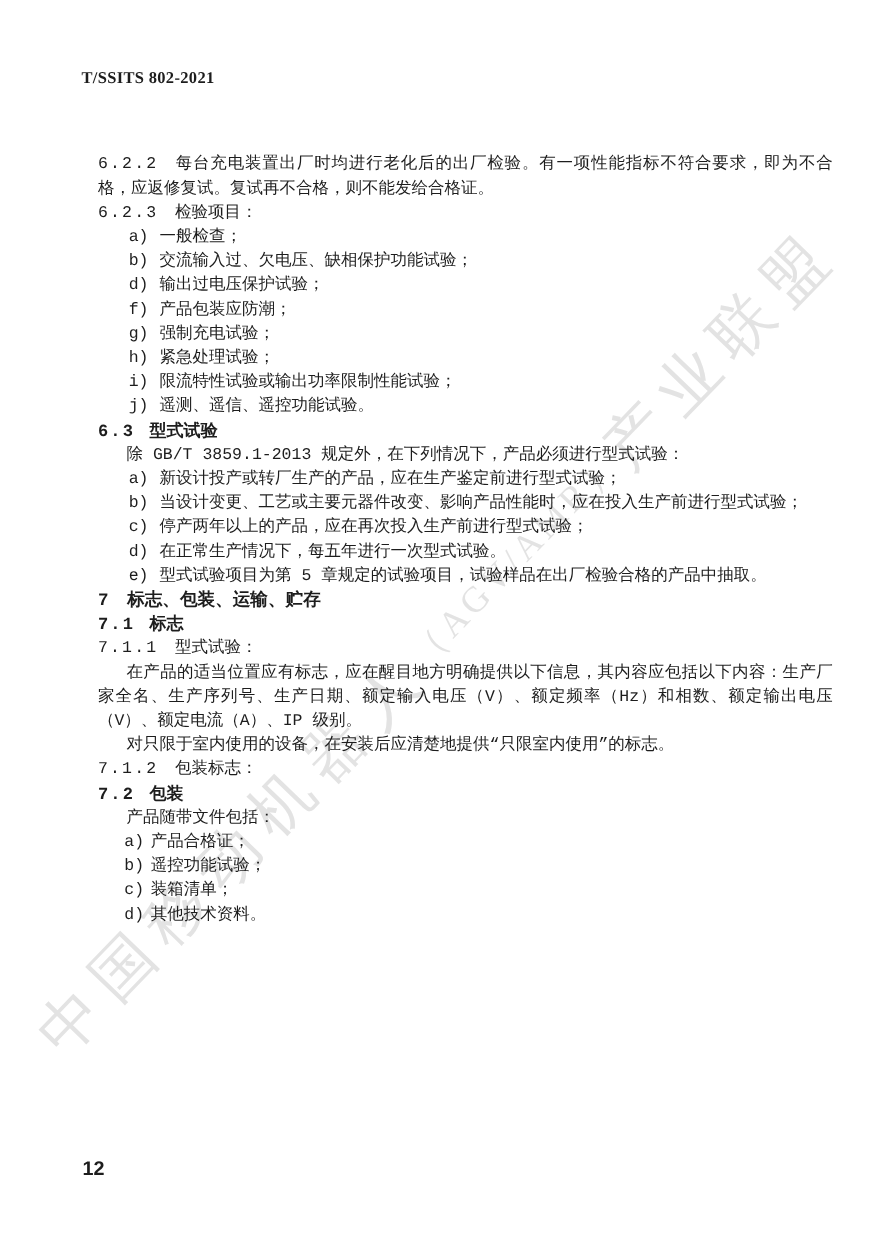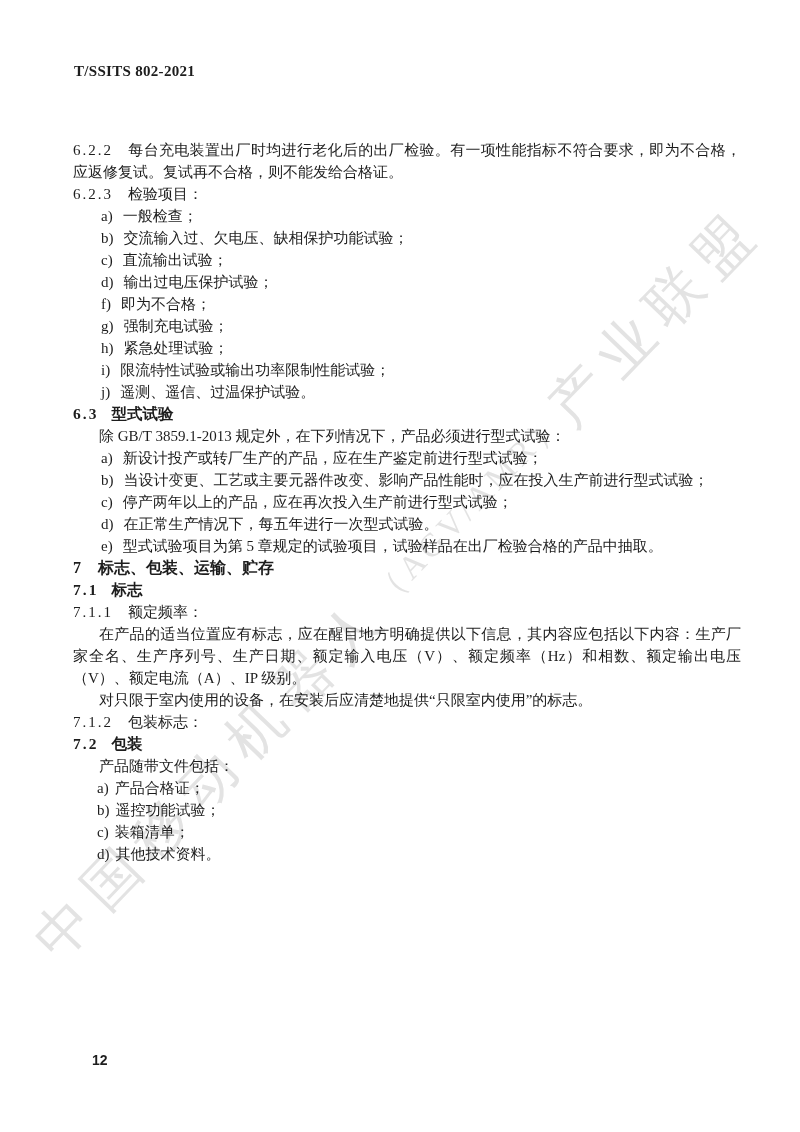--- a/index.html
+++ b/index.html
@@ -23,83 +23,83 @@
     transform:translate(-50%,-50%) rotate(-46deg);
     white-space:nowrap;
     color:#e3e3e3;
     pointer-events:none; user-select:none;
     font-family:"Liberation Serif","DejaVu Serif",serif;
   }
   .wm-cjk   { font-size:56px; letter-spacing:13px; }
   .wm-latin { font-size:33px; letter-spacing:4px; vertical-align:10px; }
 
   .content {
-    position:absolute; left:73px; top:139px; width:668px; z-index:1;
+    position:absolute; left:89px; top:139px; width:668px; z-index:1;
     font-size:15px; line-height:22px;
     text-align:justify;
+    font-family:Liberation Mono, monospace;
   }
   .content p, .content div.hd { margin:0; }
 
   .num  { letter-spacing:2px; margin-right:15px; }
   .lbl  { margin-right:10px; }
 
   .h1 { font-weight:700; font-size:16px;   margin:20px 0 20px 0; }
   .h1 .num { letter-spacing:1px; margin-right:16px; }
   .h2 { font-weight:700; font-size:15.5px; margin:12px 0 14px 0; }
   .h2 .num { letter-spacing:2px; margin-right:13px;margin-top:29px; }
 
   .para  { text-indent:26px; }
   .item  { padding-left:28px; }
   .item2 { padding-left:24px; }
   .item2 .lbl { margin-right:6px; }
 
   .page-num {
     position:absolute; left:75px; top:1052px; z-index:2;
     font-family:"Liberation Sans","DejaVu Sans",sans-serif;
-    font-size:14px; font-weight:700;margin-left:17px;
+    font-size:18px; font-weight:700;
   }
 </style>
 </head>
 <body>
 
 <div class="watermark"><span class="wm-cjk">中国移动机器人</span><span class="wm-latin">（AGV/AMR）</span><span class="wm-cjk">产业联盟</span></div>
 
 <div class="header">T/SSITS 802-2021</div>
 
 <div class="content">
 
   <p class="clause"><span class="num">6.2.2</span><span>每台充电装置出厂时均进行老化后的出厂检验。有一项性能指标不符合要求，即为不合格，应返修复试。复试再不合格，则不能发给合格证。</span></p>
 
   <p class="clause"><span class="num">6.2.3</span><span>检验项目：</span></p>
 
   <p class="item"><span class="lbl">a)</span><span>一般检查；</span></p>
   <p class="item"><span class="lbl">b)</span><span>交流输入过、欠电压、缺相保护功能试验；</span></p>
-  <p class="item"><span class="lbl">c)</span><span>直流输出试验；</span></p>
   <p class="item"><span class="lbl">d)</span><span>输出过电压保护试验；</span></p>
-  <p class="item"><span class="lbl">f)</span><span>即为不合格；</span></p>
+  <p class="item"><span class="lbl">f)</span><span>产品包装应防潮；</span></p>
   <p class="item"><span class="lbl">g)</span><span>强制充电试验；</span></p>
   <p class="item"><span class="lbl">h)</span><span>紧急处理试验；</span></p>
   <p class="item"><span class="lbl">i)</span><span>限流特性试验或输出功率限制性能试验；</span></p>
-  <p class="item"><span class="lbl">j)</span><span>遥测、遥信、过温保护试验。</span></p>
+  <p class="item"><span class="lbl">j)</span><span>遥测、遥信、遥控功能试验。</span></p>
 
   <div class="hd h2"><span class="num">6.3</span><span>型式试验</span></div>
 
   <p class="para">除 GB/T 3859.1-2013 规定外，在下列情况下，产品必须进行型式试验：</p>
 
   <p class="item"><span class="lbl">a)</span><span>新设计投产或转厂生产的产品，应在生产鉴定前进行型式试验；</span></p>
   <p class="item"><span class="lbl">b)</span><span>当设计变更、工艺或主要元器件改变、影响产品性能时，应在投入生产前进行型式试验；</span></p>
   <p class="item"><span class="lbl">c)</span><span>停产两年以上的产品，应在再次投入生产前进行型式试验；</span></p>
   <p class="item"><span class="lbl">d)</span><span>在正常生产情况下，每五年进行一次型式试验。</span></p>
   <p class="item"><span class="lbl">e)</span><span>型式试验项目为第 5 章规定的试验项目，试验样品在出厂检验合格的产品中抽取。</span></p>
 
   <div class="hd h1"><span class="num">7</span><span>标志、包装、运输、贮存</span></div>
 
   <div class="hd h2"><span class="num">7.1</span><span>标志</span></div>
 
-  <p class="clause"><span class="num">7.1.1</span><span>额定频率：</span></p>
+  <p class="clause"><span class="num">7.1.1</span><span>型式试验：</span></p>
 
   <p class="para">在产品的适当位置应有标志，应在醒目地方明确提供以下信息，其内容应包括以下内容：生产厂家全名、生产序列号、生产日期、额定输入电压（V）、额定频率（Hz）和相数、额定输出电压（V）、额定电流（A）、IP 级别。</p>
   <p class="para">对只限于室内使用的设备，在安装后应清楚地提供“只限室内使用”的标志。</p>
 
   <p class="clause"><span class="num">7.1.2</span><span>包装标志：</span></p>
 
 
   <div class="hd h2"><span class="num">7.2</span><span>包装</span></div>
 
   <p class="para">产品随带文件包括：</p>

